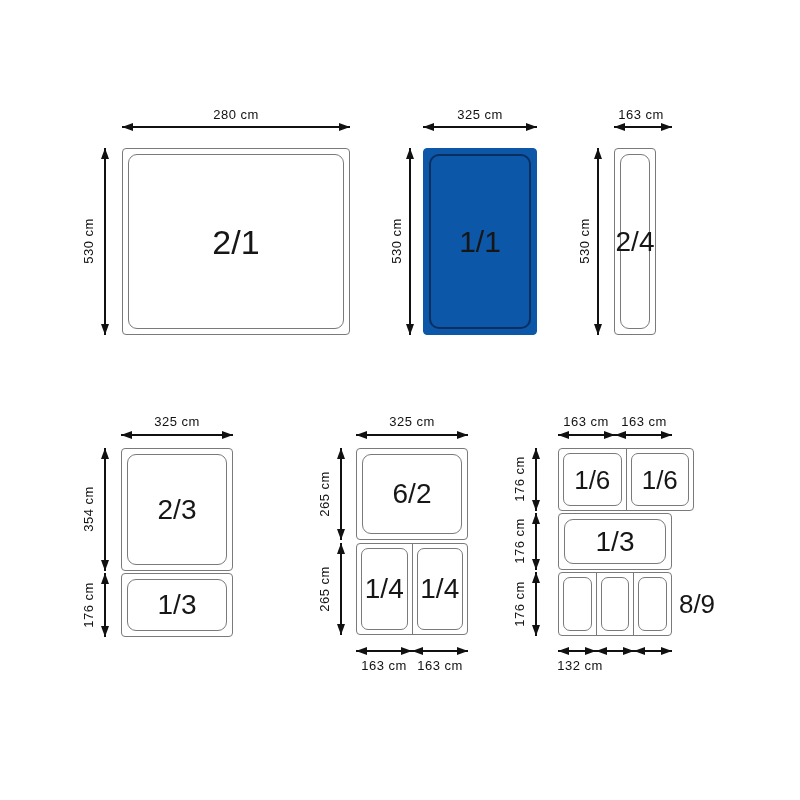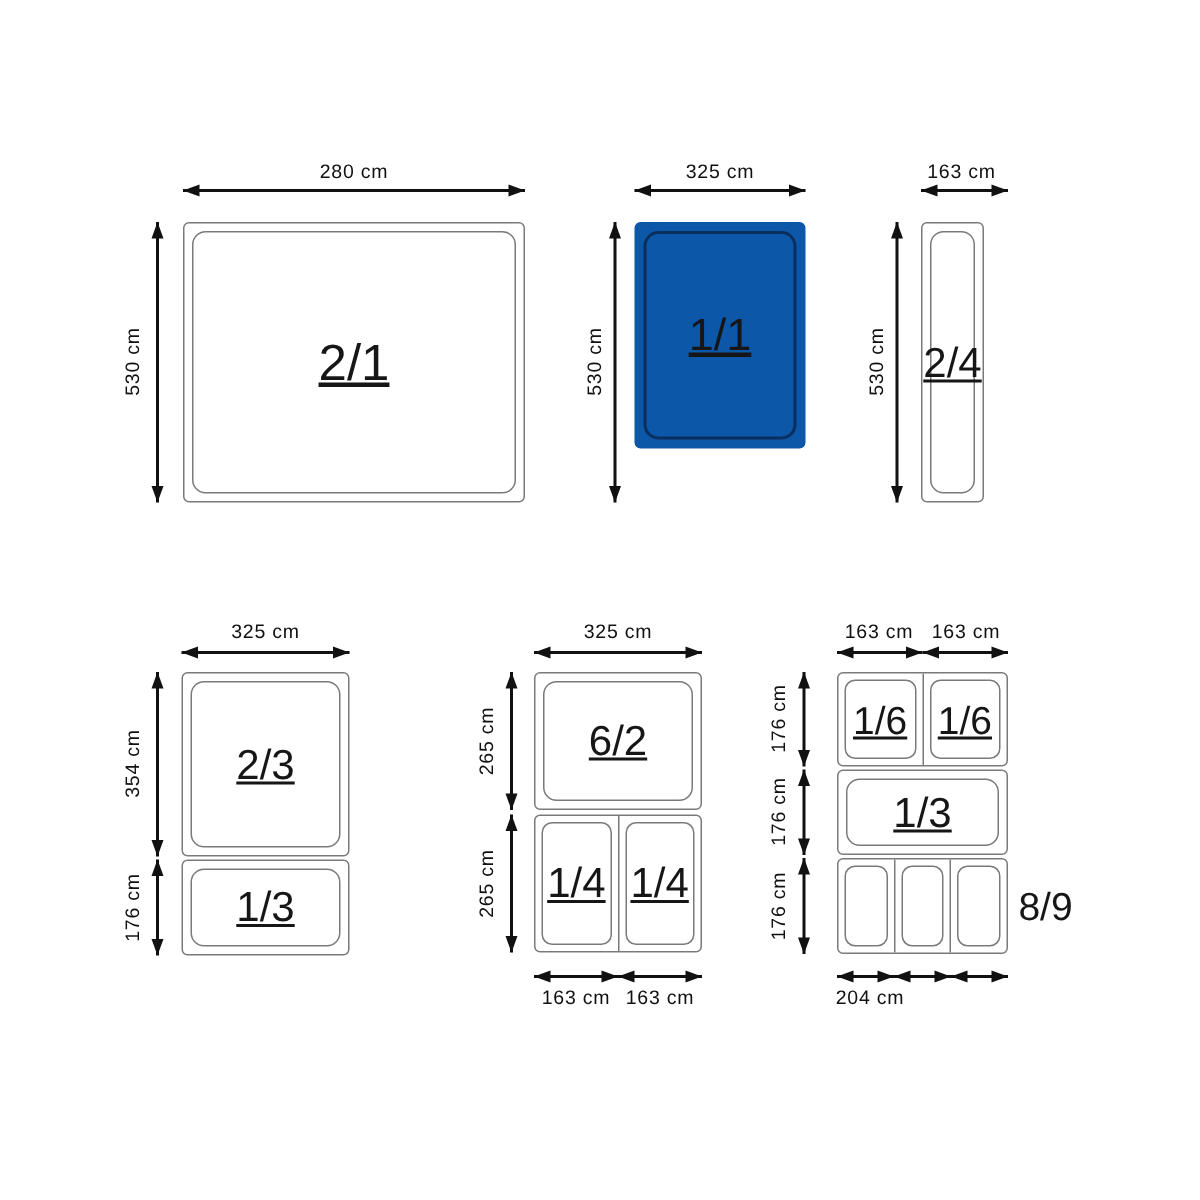--- a/index.html
+++ b/index.html
@@ -12,21 +12,21 @@
   .diagram{
     position:relative;width:800px;height:800px;background:#ffffff;
     font-family:"Liberation Sans","DejaVu Sans",sans-serif;color:var(--ink);
     overflow:hidden;
   }
   
   .pan{position:absolute;border:1px solid var(--line);border-radius:4px;background:#fff;box-sizing:border-box;}
   .pan .inner{position:absolute;inset:5px;border:1px solid var(--line);border-radius:9px;}
   .pan.blue{background:var(--blue);border-color:var(--blue);}
   .pan.blue .inner{border:2px solid var(--blue-dark);border-radius:10px;}
-  .frac{position:absolute;inset:0;display:flex;align-items:center;justify-content:center;color:#161616;line-height:1;text-decoration:underline;}
+  .frac{position:absolute;inset:0;display:flex;align-items:center;justify-content:center;color:#161616;line-height:1;}
   
   .row-pan{position:absolute;border:1px solid var(--line);border-radius:4px;background:#fff;box-sizing:border-box;display:flex;}
   .cell{position:relative;flex:1;}
   .cell + .cell{border-left:1px solid var(--line);}
   .cell .cinner{position:absolute;inset:4px;border:1px solid var(--line);border-radius:7px;}
   
   .harrow{position:absolute;height:2px;background:var(--ink);}
   .harrow::before{content:"";position:absolute;left:0;top:50%;transform:translateY(-50%);width:0;height:0;
     border-right:11px solid var(--ink);border-top:4.5px solid transparent;border-bottom:4.5px solid transparent;}
   .harrow::after{content:"";position:absolute;right:0;top:50%;transform:translateY(-50%);width:0;height:0;
@@ -54,21 +54,21 @@
   <div class="varrow" style="left:104px;top:148px;height:187px"></div>
   <div class="pan" style="left:122px;top:148px;width:228px;height:187px">
     <div class="inner"></div>
     <div class="frac f34">2/1</div>
   </div>
 
   <div class="dim" style="left:480px;top:114px">325 cm</div>
   <div class="harrow" style="left:423px;top:126px;width:114px"></div>
   <div class="dim v" style="left:396px;top:241px">530 cm</div>
   <div class="varrow" style="left:409px;top:148px;height:187px"></div>
-  <div class="pan blue" style="left:423px;top:148px;width:114px;height:151px">
+  <div class="pan blue" style="left:423px;top:148px;width:114px;height:187px">
     <div class="inner"></div>
     <div class="frac f30">1/1</div>
   </div>
 
   <div class="dim" style="left:641px;top:114px">163 cm</div>
   <div class="harrow" style="left:614px;top:126px;width:58px"></div>
   <div class="dim v" style="left:584px;top:241px">530 cm</div>
   <div class="varrow" style="left:597px;top:148px;height:187px"></div>
   <div class="pan" style="left:614px;top:148px;width:42px;height:187px">
     <div class="inner"></div>
@@ -119,21 +119,21 @@
   <div class="dim" style="left:384px;top:665px">163 cm</div>
   <div class="dim" style="left:440px;top:665px">163 cm</div>
 
   <div class="dim" style="left:586px;top:421px">163 cm</div>
   <div class="dim" style="left:644px;top:421px">163 cm</div>
   <div class="harrow" style="left:558px;top:434px;width:57px"></div>
   <div class="harrow" style="left:615px;top:434px;width:57px"></div>
 
   <div class="dim v" style="left:519px;top:479px">176 cm</div>
   <div class="varrow" style="left:535px;top:448px;height:63px"></div>
-  <div class="row-pan" style="left:558px;top:448px;width:114px;height:63px">
+  <div class="row-pan" style="left:558px;top:448px;width:136px;height:63px">
     <div class="cell">
       <div class="cinner"></div>
       <div class="frac f26">1/6</div>
     </div>
     <div class="cell">
       <div class="cinner"></div>
       <div class="frac f26">1/6</div>
     </div>
   </div>
 
@@ -155,15 +155,15 @@
     </div>
     <div class="cell">
       <div class="cinner"></div>
     </div>
   </div>
   <div class="side-label f26" style="left:697px;top:604px">8/9</div>
 
   <div class="harrow" style="left:558px;top:650px;width:38px"></div>
   <div class="harrow" style="left:596px;top:650px;width:38px"></div>
   <div class="harrow" style="left:634px;top:650px;width:38px"></div>
-  <div class="dim" style="left:580px;top:665px">204 cm</div>
+  <div class="dim" style="left:580px;top:665px">132 cm</div>
 
 </div>
 
 </body></html>

